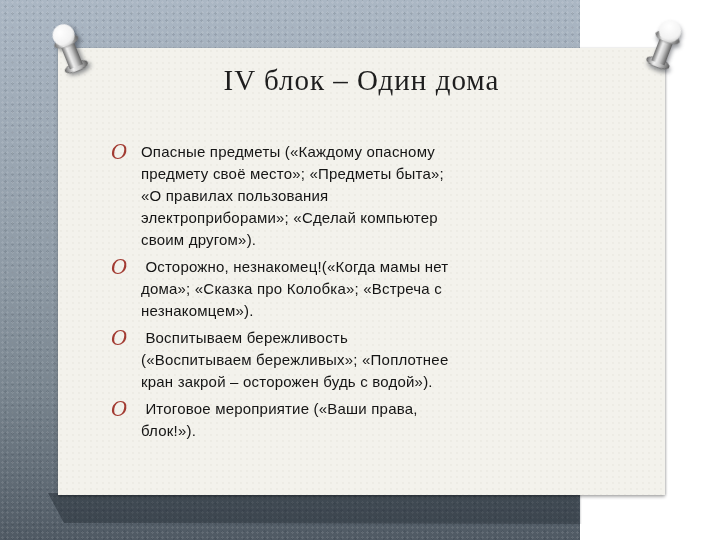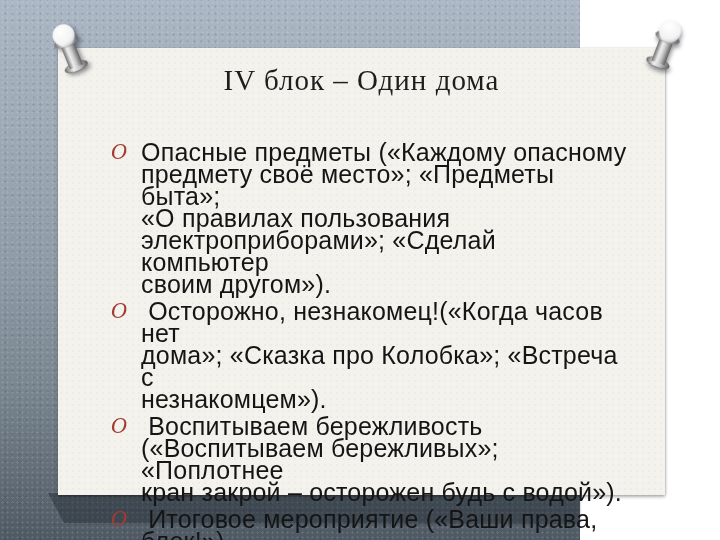--- a/index.html
+++ b/index.html
@@ -45,21 +45,21 @@
   .bullet-item{display:flex;align-items:flex-start;margin-bottom:5px;}
   .bullet-marker{
     flex:0 0 30px;width:30px;
     font-family:"DejaVu Serif","Liberation Serif",serif;
     font-style:italic;font-size:20px;line-height:22px;
     padding-left:1px;
   }
   .bullet-text{
     flex:1 1 auto;
     font-family:"Liberation Sans",sans-serif;
-    font-size:25px;line-height:22px;letter-spacing:0.2px;color:#151515;
+    font-size:15px;line-height:22px;letter-spacing:0.2px;color:#151515;
     white-space:pre-wrap;
   }
   .pushpin{position:absolute;z-index:3;width:40px;height:58px;}
   .pushpin svg{display:block;filter:drop-shadow(2px 3px 2px rgba(20,25,35,0.45));}
   .pushpin-left{left:50px;top:22px;transform:rotate(-22deg);}
   .pushpin-right{left:644px;top:18px;transform:rotate(21deg);}
 </style>
 </head>
 <body>
 
@@ -76,21 +76,21 @@
         <div class="bullet-item">
           <span class="bullet-marker" style="color: rgb(162, 59, 50);">O</span>
           <span class="bullet-text">Опасные предметы («Каждому опасному
 предмету своё место»; «Предметы быта»;
 «О правилах пользования
 электроприборами»; «Сделай компьютер
 своим другом»).</span>
         </div>
         <div class="bullet-item">
           <span class="bullet-marker" style="color: rgb(162, 59, 50);">O</span>
-          <span class="bullet-text"> Осторожно, незнакомец!(«Когда часов нет
+          <span class="bullet-text"> Осторожно, незнакомец!(«Когда мамы нет
 дома»; «Сказка про Колобка»; «Встреча с
 незнакомцем»).</span>
         </div>
         <div class="bullet-item">
           <span class="bullet-marker" style="color: rgb(162, 59, 50);">O</span>
           <span class="bullet-text"> Воспитываем бережливость
 («Воспитываем бережливых»; «Поплотнее
 кран закрой – осторожен будь с водой»).</span>
         </div>
         <div class="bullet-item">

